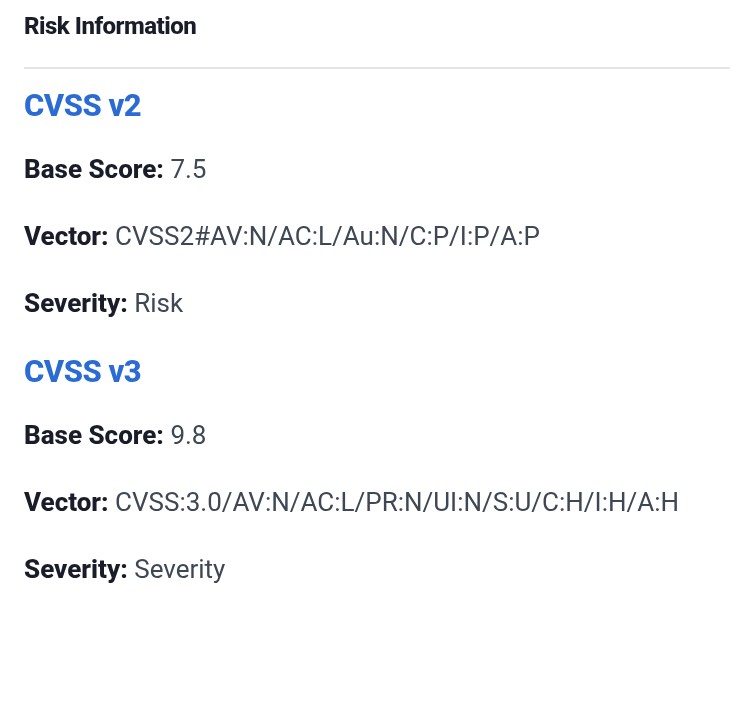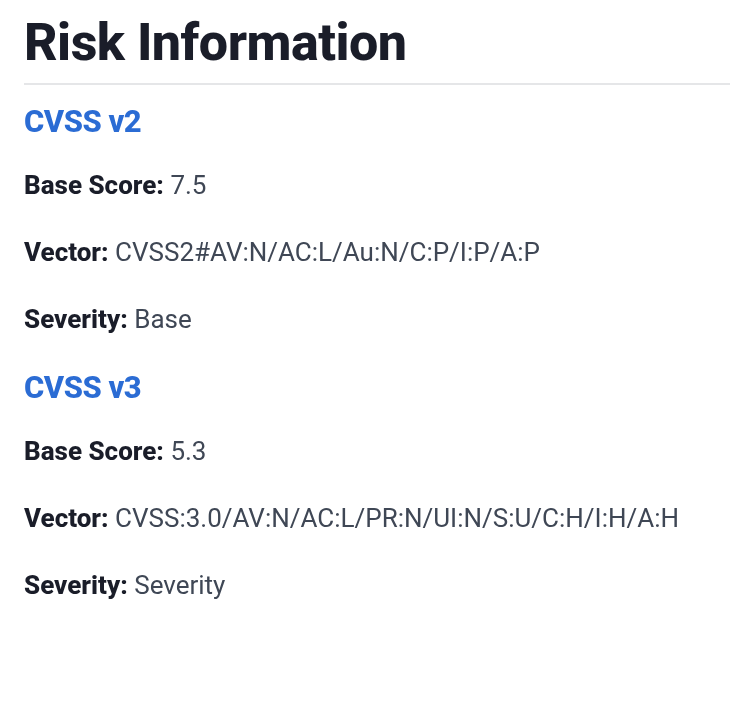--- a/index.html
+++ b/index.html
@@ -7,25 +7,25 @@
       padding: 0;
       box-sizing: border-box;
     }
     body {
       font-family: -apple-system, BlinkMacSystemFont, 'Segoe UI', Roboto, Helvetica, Arial, sans-serif;
       background: #ffffff;
       padding: 12px 24px 24px 24px;
       width: 754px;
     }
     h2.section-title {
-      font-size: 52px;
+      font-size: 24px;
       font-weight: 800;
       color: #1a1d29;
       letter-spacing: -0.5px;
-      padding-bottom: 10px;
+      padding-bottom: 27px;
       border-bottom: 2px solid #e5e6e8;
       margin-bottom: 18px;
     }
     h3.subsection-title {
       font-size: 31px;
       font-weight: 800;
       color: #2b6cd4;
       letter-spacing: -0.5px;
       margin-bottom: 28px;
       margin-top: 6px;
@@ -59,28 +59,28 @@
   <span class="value">7.5</span>
 </p>
 
 <p class="info-line">
   <span class="label">Vector:</span>
   <span class="value">CVSS2#AV:N/AC:L/Au:N/C:P/I:P/A:P</span>
 </p>
 
 <p class="info-line">
   <span class="label">Severity:</span>
-  <span class="value">Base</span>
+  <span class="value">Risk</span>
 </p>
 
 <h3 class="subsection-title">CVSS v3</h3>
 
 <p class="info-line">
   <span class="label">Base Score:</span>
-  <span class="value">5.3</span>
+  <span class="value">9.8</span>
 </p>
 
 <p class="info-line">
   <span class="label">Vector:</span>
   <span class="value">CVSS:3.0/AV:N/AC:L/PR:N/UI:N/S:U/C:H/I:H/A:H</span>
 </p>
 
 <p class="info-line">
   <span class="label">Severity:</span>
   <span class="value">Severity</span>

